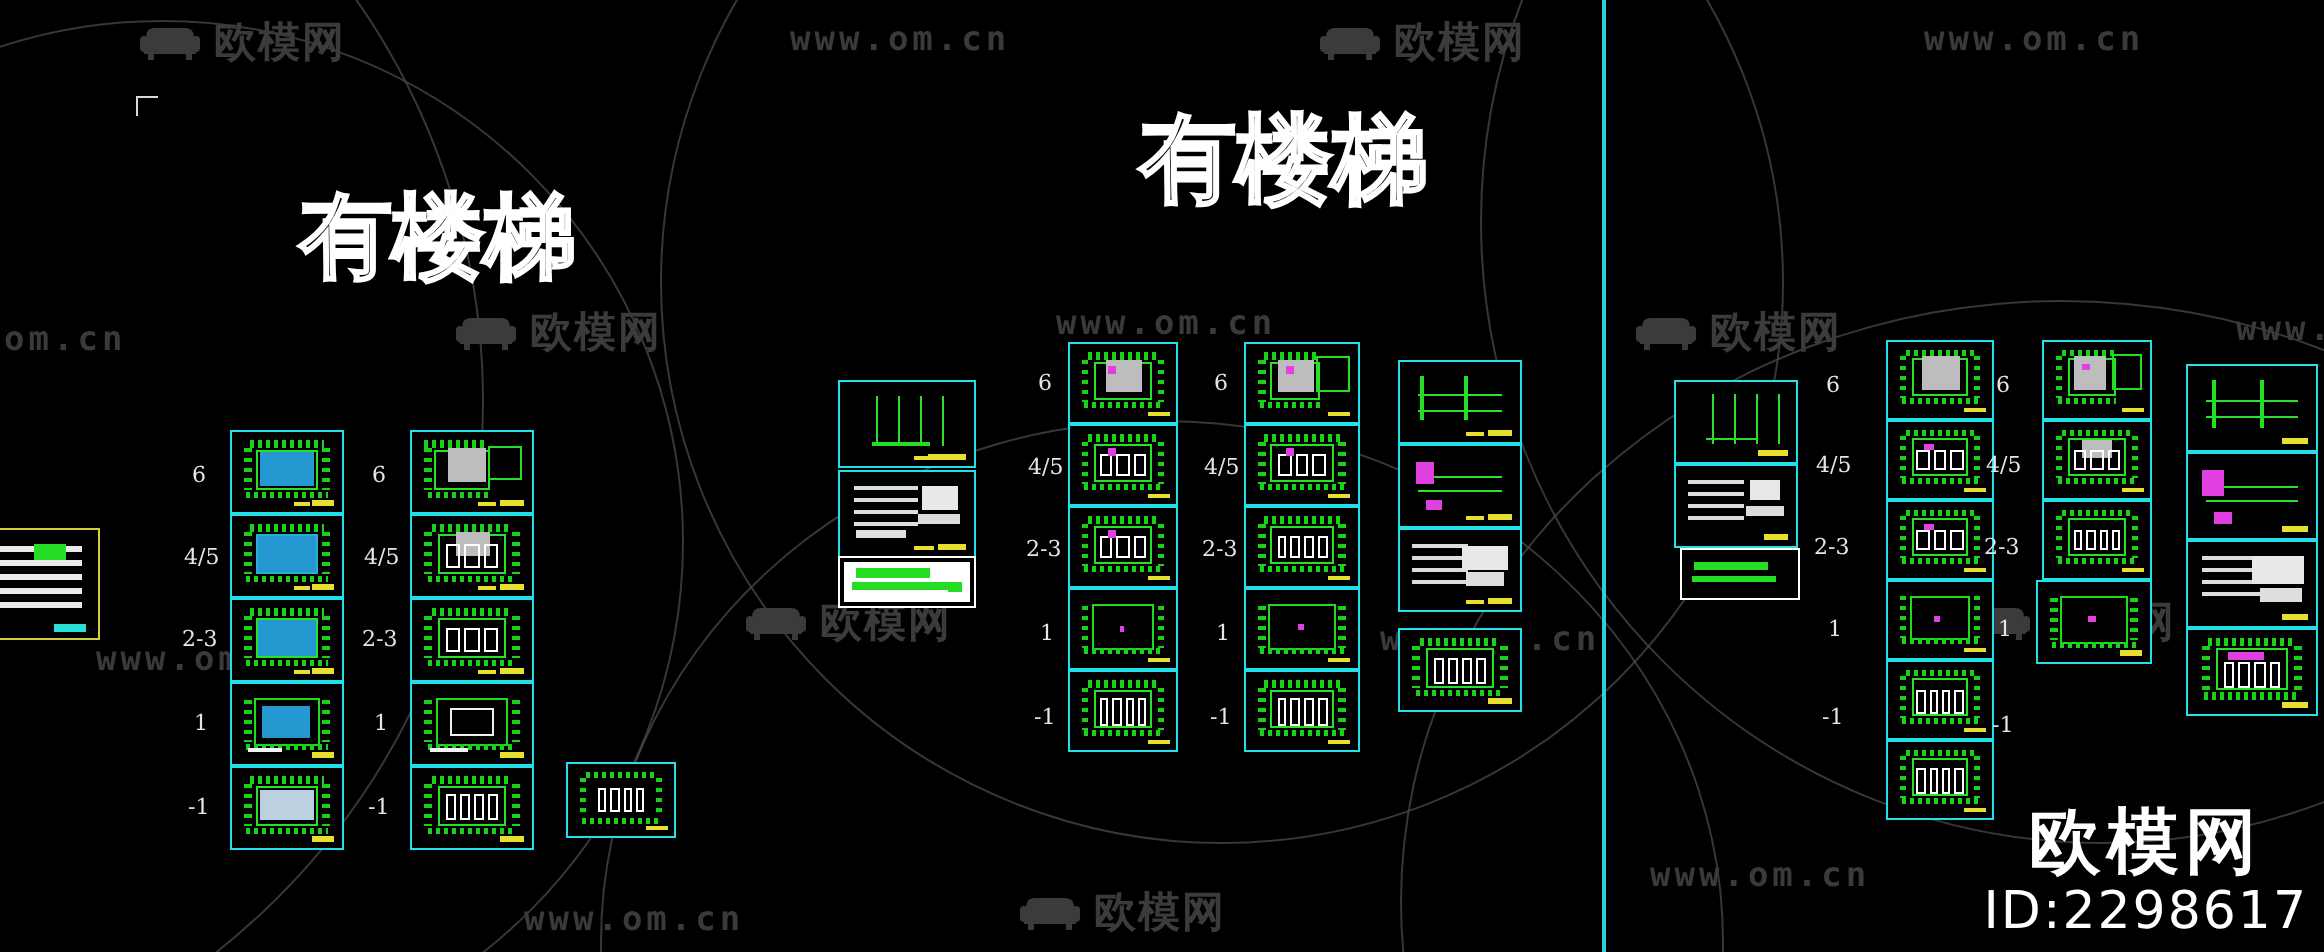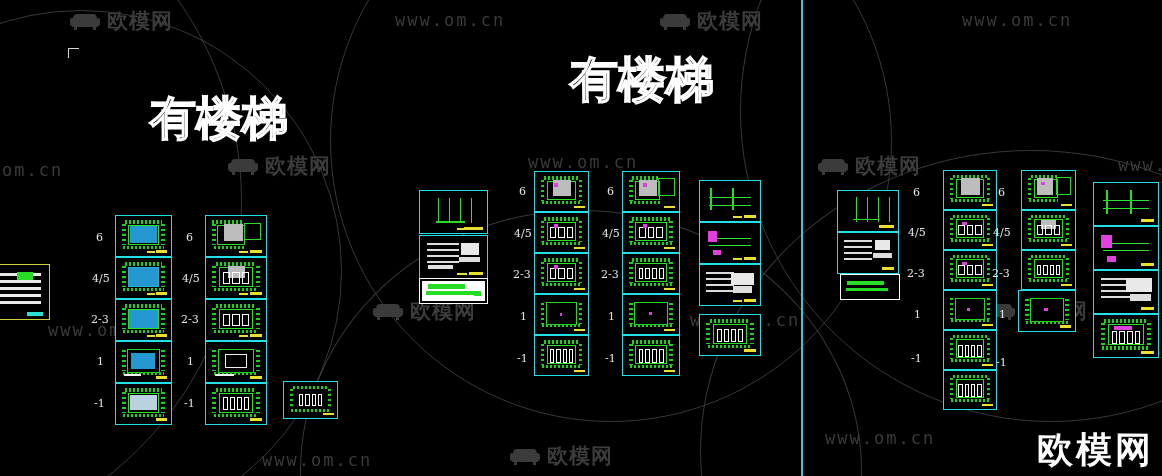--- a/index.html
+++ b/index.html
@@ -12,21 +12,21 @@
        background:transparent;pointer-events:none;opacity:.75;}
 
   
   .wm{position:absolute;display:flex;align-items:center;gap:7px;
       color:#3b3b3b;font-size:21px;font-weight:bold;letter-spacing:1px;
       white-space:nowrap;user-select:none;pointer-events:none;}
   .wm .sofa{display:inline-block;width:30px;height:18px;position:relative;}
   .wm .sofa svg{display:block;}
   .wmtxt{position:absolute;color:#3a3a3a;font-size:17px;letter-spacing:2px;
          white-space:nowrap;user-select:none;pointer-events:none;
-         font-family:"DejaVu Sans Mono","Liberation Mono",monospace;}
+         font-family:"DejaVu Sans Mono","Liberation Mono",monospace;font-weight:bold;}
 
   
   .sect-title{position:absolute;white-space:nowrap;user-select:none;
       font-family:"DejaVu Sans","Liberation Sans",sans-serif;
       font-weight:bold;color:#000;
       -webkit-text-stroke:1.5px #ffffff;
       text-shadow:0 0 0 #000;}
 
   
   .vsep{position:absolute;top:0;bottom:0;width:2px;background:#2fd8e6;opacity:.95;}
@@ -908,15 +908,16 @@
             <span></span>
           </div>
           <div class="hatch-bot"></div>
           <div class="yellow-strip"></div>
         </div>
       </div>
   </div>
 
   <div id="idbadge">
     <div class="brand">欧模网</div>
+    <div class="idno">ID:2298617</div>
   </div>
 
 </div>
 
 </body></html>

